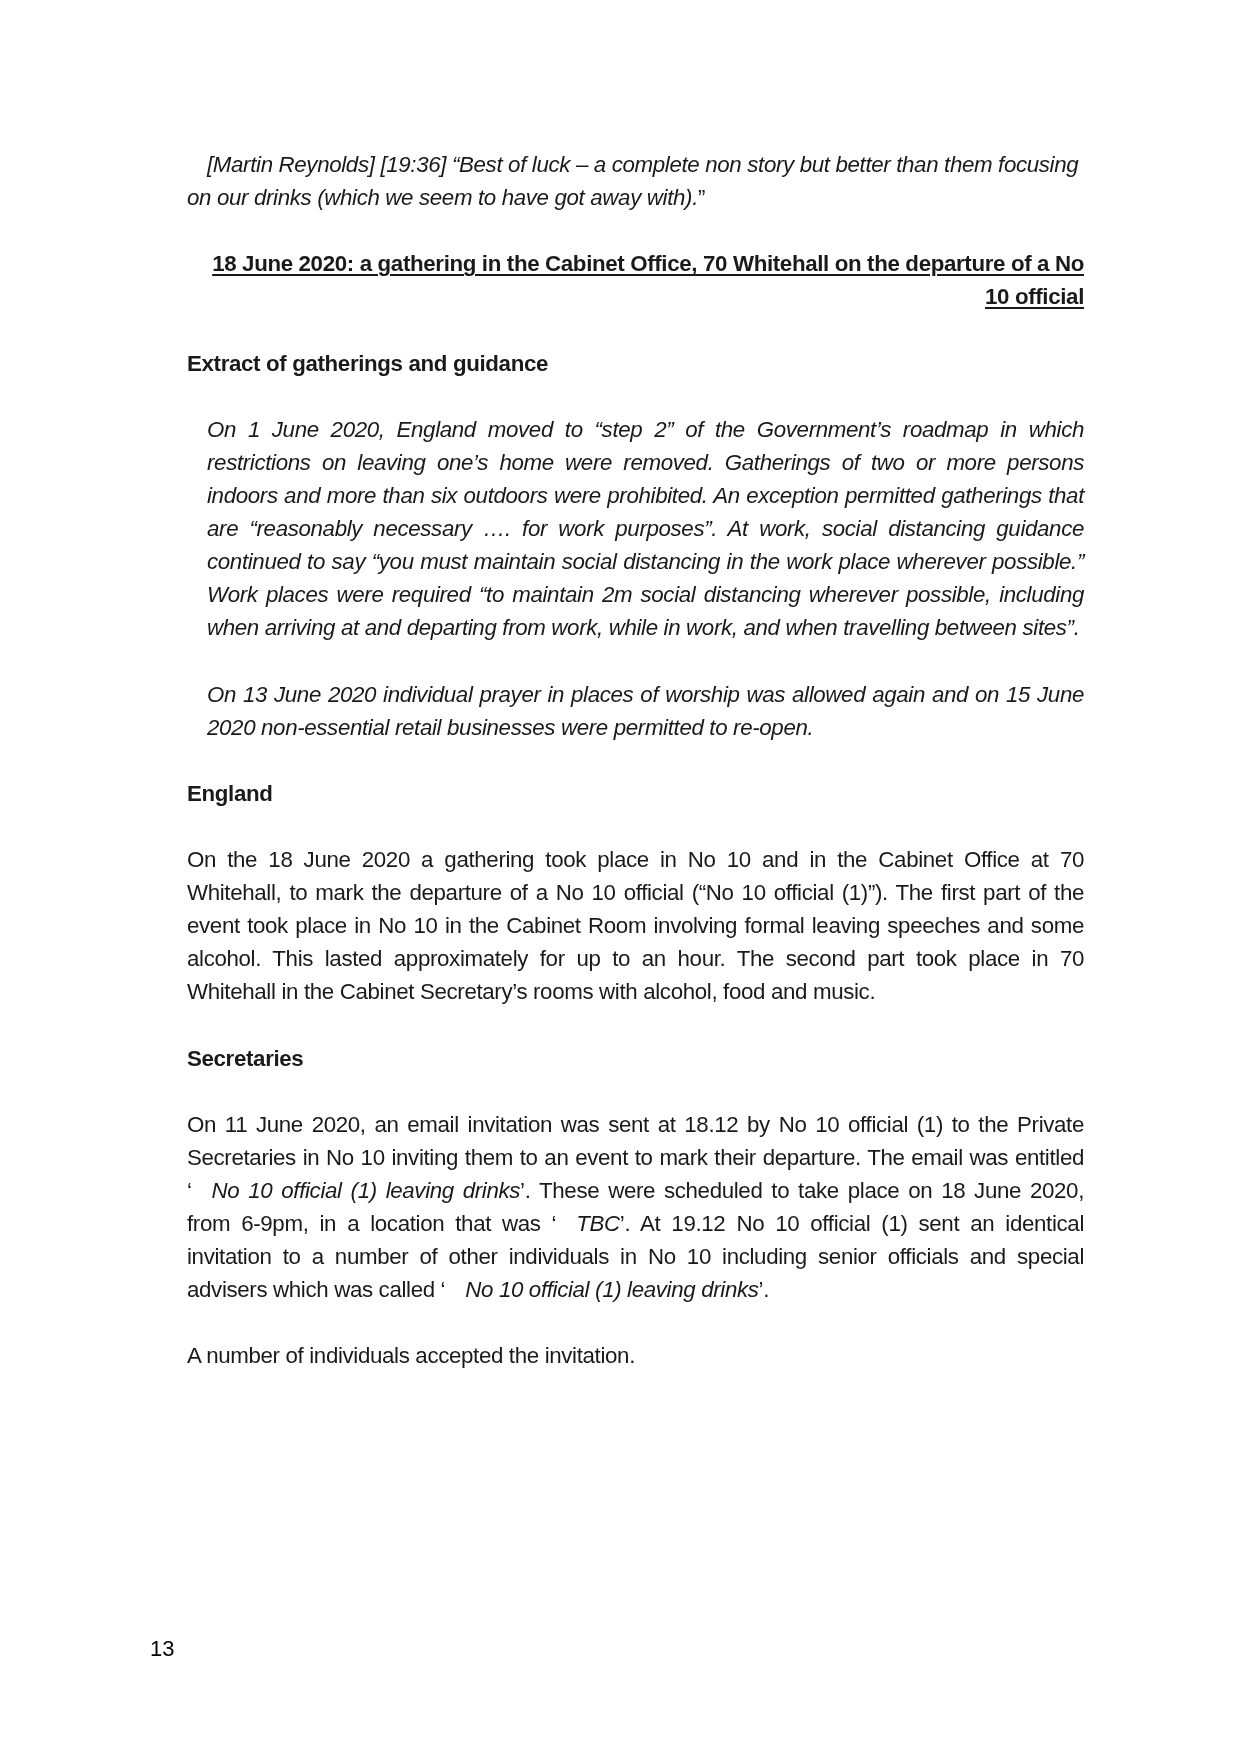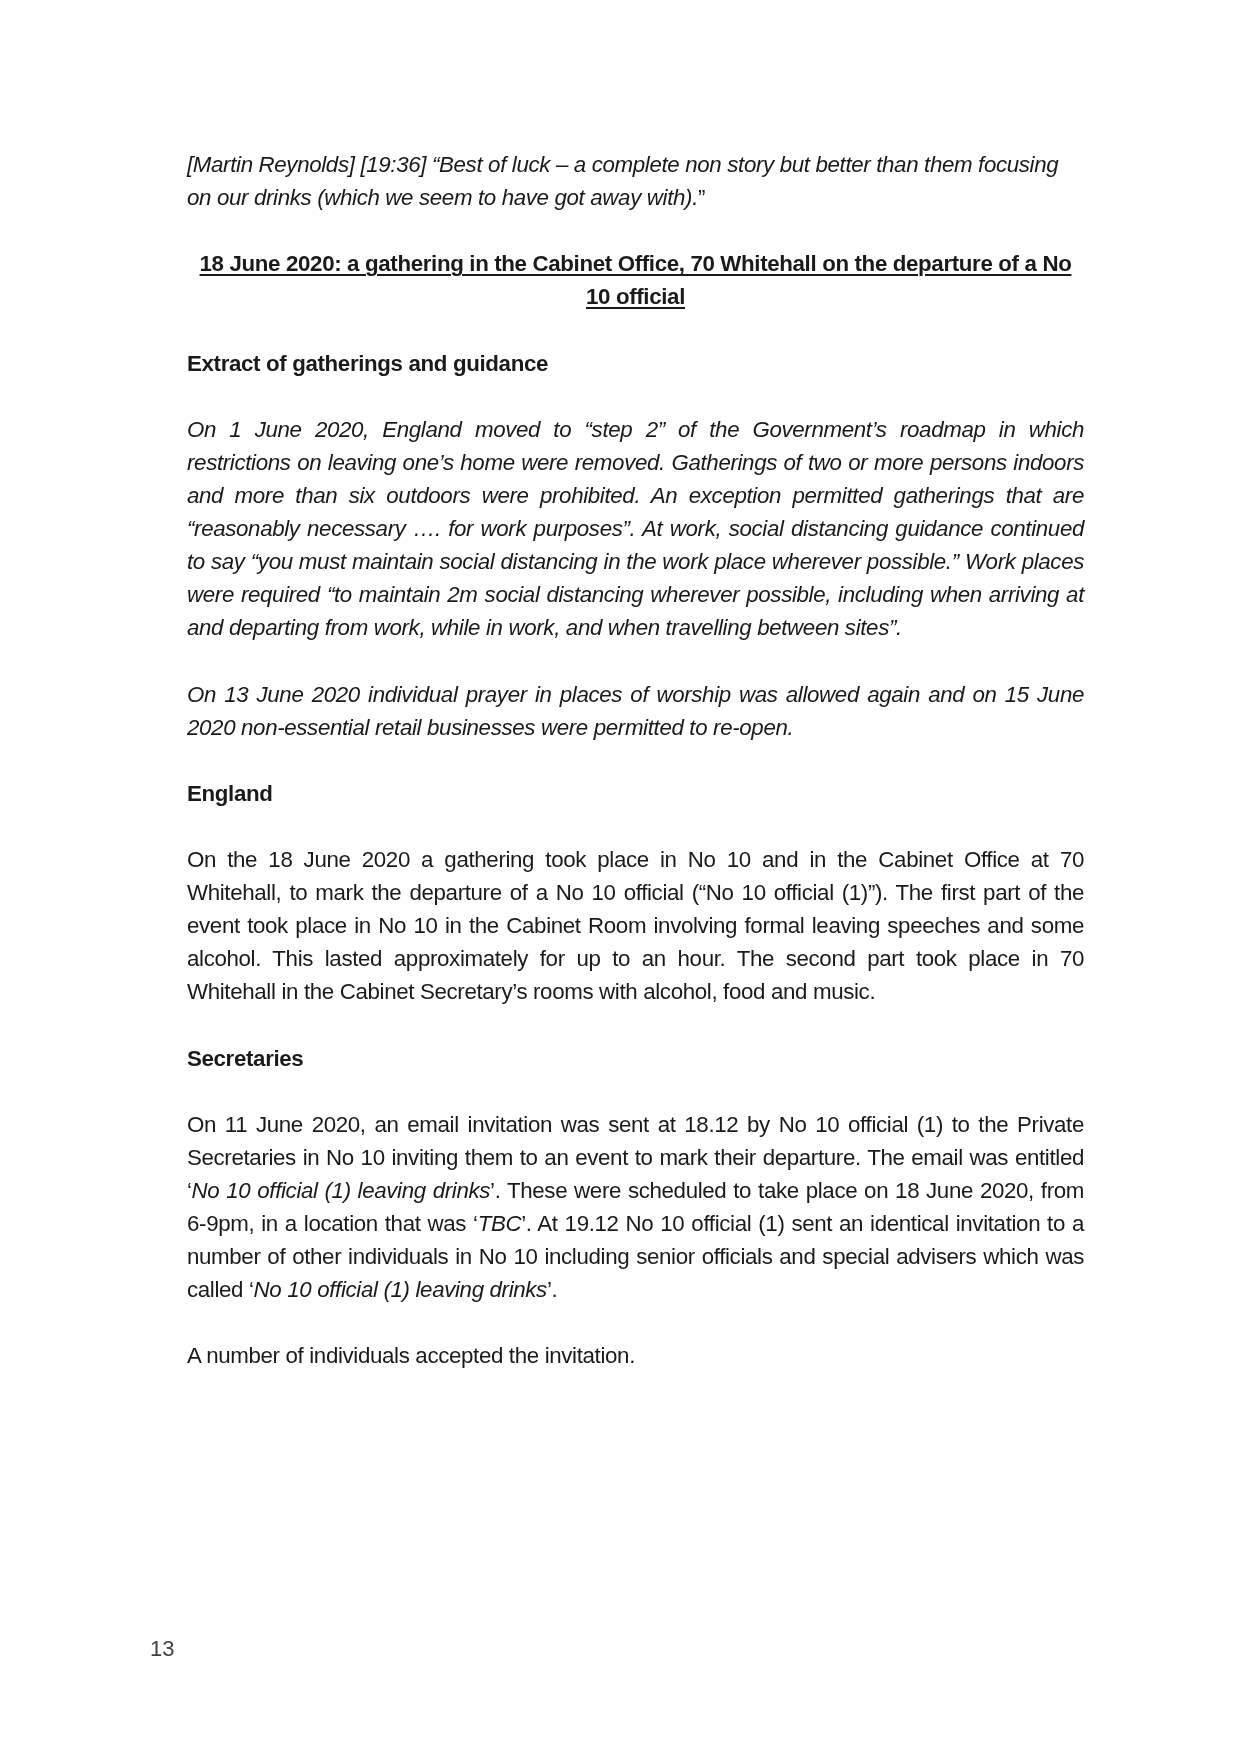--- a/index.html
+++ b/index.html
@@ -4,38 +4,38 @@
 <style>
   html, body { margin: 0; padding: 0; background: #ffffff; }
   body { width: 1241px; height: 1754px; position: relative; overflow: hidden; }
   .page {
     position: absolute; left: 187px; top: 148px; width: 897px;
     font-family: "Liberation Sans", sans-serif;
     font-size: 22.3px; line-height: 33.1px; color: #1a1a1a;
     letter-spacing: -0.35px;
   }
   p { margin: 0 0 33.1px 0; text-align: justify; }
-  .it { font-style: italic; }
+  .it { font-style: italic; margin-left: 20px; }
   .hd { font-weight: bold; margin-bottom: 33.1px; }
   .hd-u { text-decoration: underline; text-underline-offset: 3px; text-decoration-thickness: 1.5px; }
   .quote-p { text-align: left; }
   .last-line-left { text-align-last: left; }
   .pagenum {
     position: absolute; left: 150px; top: 1636px;
-    font-family: "Liberation Sans", sans-serif; font-size: 22px; color: #404040;
+    font-family: "Liberation Sans", sans-serif; font-size: 22px; color: #000000;
   }
 </style>
 </head>
 <body>
 
 <div class="page">
 
   <p class="quote-p"><span class="it">[Martin Reynolds] [19:36] “Best of luck – a complete non story but better than them focusing on our drinks (which we seem to have got away with).</span><span>”</span></p>
 
-  <p class="hd hd-u" style="text-align:center">18 June 2020: a gathering in the Cabinet Office, 70 Whitehall on the departure of a No 10 official</p>
+  <p class="hd hd-u" style="text-align:right">18 June 2020: a gathering in the Cabinet Office, 70 Whitehall on the departure of a No 10 official</p>
 
   <p class="hd">Extract of gatherings and guidance</p>
 
   <p class="it last-line-left">On 1 June 2020, England moved to “step 2” of the Government’s roadmap in which restrictions on leaving one’s home were removed. Gatherings of two or more persons indoors and more than six outdoors were prohibited. An exception permitted gatherings that are “reasonably necessary …. for work purposes”. At work, social distancing guidance continued to say “you must maintain social distancing in the work place wherever possible.” Work places were required “to maintain 2m social distancing wherever possible, including when arriving at and departing from work, while in work, and when travelling between sites”.</p>
 
   <p class="it last-line-left">On 13 June 2020 individual prayer in places of worship was allowed again and on 15 June 2020 non-essential retail businesses were permitted to re-open.</p>
 
   <p class="hd">England</p>
 
   <p class="last-line-left">On the 18 June 2020 a gathering took place in No 10 and in the Cabinet Office at 70 Whitehall, to mark the departure of a No 10 official (“No 10 official (1)”). The first part of the event took place in No 10 in the Cabinet Room involving formal leaving speeches and some alcohol. This lasted approximately for up to an hour. The second part took place in 70 Whitehall in the Cabinet Secretary’s rooms with alcohol, food and music.</p>

